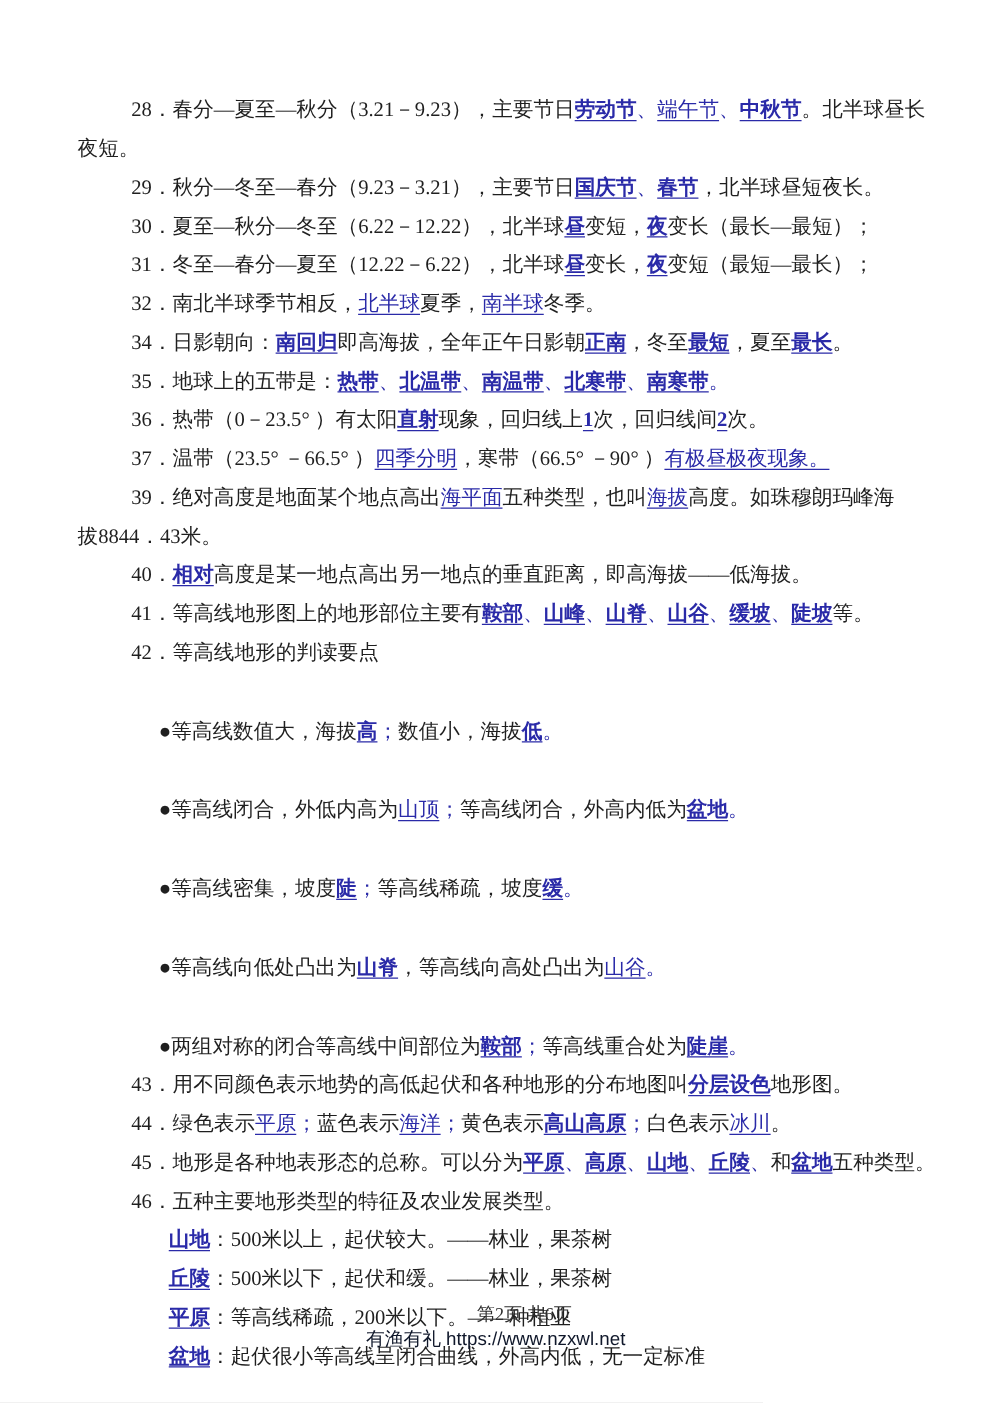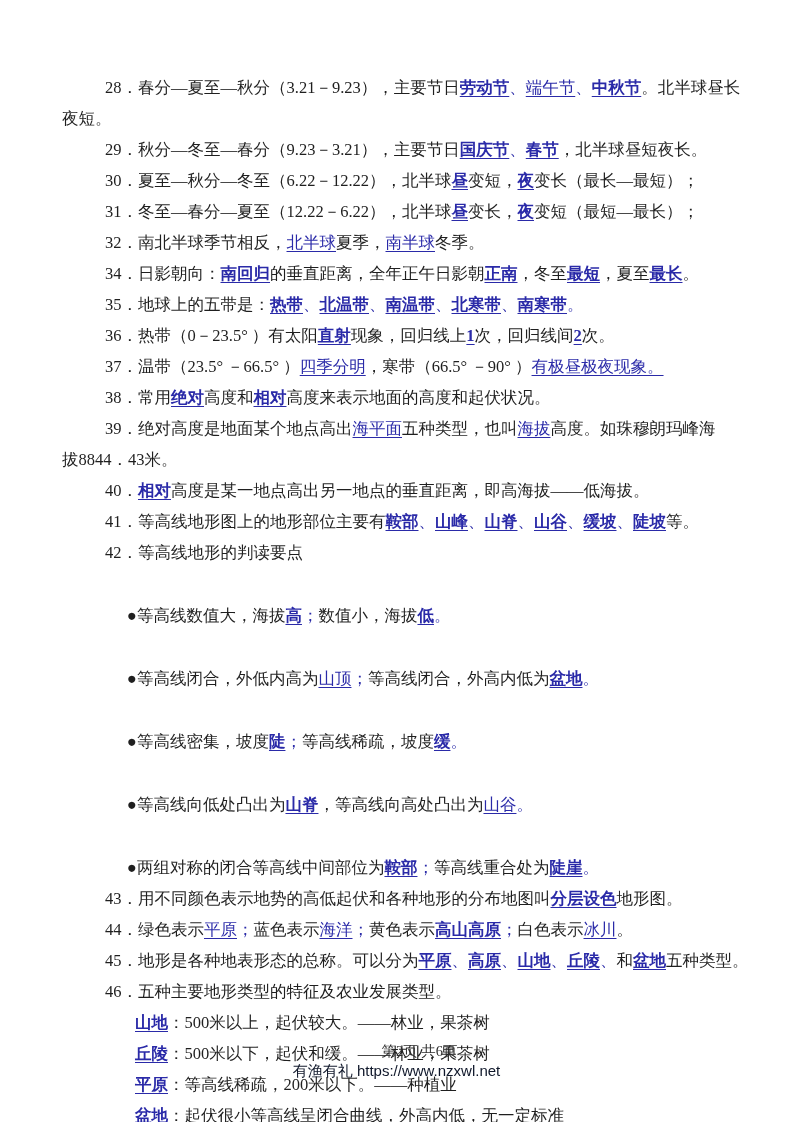--- a/index.html
+++ b/index.html
@@ -51,25 +51,24 @@
 
 <div class="page">
   <div class="doc-body">
 
   <div class="line ind-num"><span class="s0">28．春分—夏至—秋分（3.21－9.23），主要节日</span><span class="s1">劳动节</span><span class="s2">、</span><span class="s3">端午节</span><span class="s2">、</span><span class="s1">中秋节</span><span class="s0">。北半球昼长</span></div>
       <div class="line ind-cont"><span class="s0">夜短。</span></div>
       <div class="line ind-num"><span class="s0">29．秋分—冬至—春分（9.23－3.21），主要节日</span><span class="s1">国庆节</span><span class="s2">、</span><span class="s1">春节</span><span class="s0">，北半球昼短夜长。</span></div>
       <div class="line ind-num"><span class="s0">30．夏至—秋分—冬至（6.22－12.22），北半球</span><span class="s1">昼</span><span class="s0">变短，</span><span class="s1">夜</span><span class="s0">变长（最长—最短）；</span></div>
       <div class="line ind-num"><span class="s0">31．冬至—春分—夏至（12.22－6.22），北半球</span><span class="s1">昼</span><span class="s0">变长，</span><span class="s1">夜</span><span class="s0">变短（最短—最长）；</span></div>
       <div class="line ind-num"><span class="s0">32．南北半球季节相反，</span><span class="s3">北半球</span><span class="s0">夏季，</span><span class="s3">南半球</span><span class="s0">冬季。</span></div>
-      <div class="line ind-num"><span class="s0">34．日影朝向：</span><span class="s1">南回归</span><span class="s0">的垂直距离，全年正午日影朝</span><span class="s1">正南</span><span class="s0">，冬至</span><span class="s1">最短</span><span class="s0">，夏至</span><span class="s1">最长</span><span class="s0">。</span></div>
+      <div class="line ind-num"><span class="s0">34．日影朝向：</span><span class="s1">南回归</span><span class="s0">即高海拔，全年正午日影朝</span><span class="s1">正南</span><span class="s0">，冬至</span><span class="s1">最短</span><span class="s0">，夏至</span><span class="s1">最长</span><span class="s0">。</span></div>
       <div class="line ind-num"><span class="s0">35．地球上的五带是：</span><span class="s1">热带</span><span class="s2">、</span><span class="s1">北温带</span><span class="s2">、</span><span class="s1">南温带</span><span class="s2">、</span><span class="s1">北寒带</span><span class="s2">、</span><span class="s1">南寒带</span><span class="s2">。</span></div>
       <div class="line ind-num"><span class="s0">36．热带（0－23.5° ）有太阳</span><span class="s1">直射</span><span class="s0">现象，回归线上</span><span class="s1">1</span><span class="s0">次，回归线间</span><span class="s1">2</span><span class="s0">次。</span></div>
       <div class="line ind-num"><span class="s0">37．温带（23.5° －66.5° ）</span><span class="s3">四季分明</span><span class="s0">，寒带（66.5° －90° ）</span><span class="s3">有极昼极夜现象。</span></div>
-      <div class="line ind-num"><span class="s0">38．常用</span><span class="s1">绝对</span><span class="s0">高度和</span><span class="s1">相对</span><span class="s0">高度来表示地面的高度和起伏状况。</span></div>
       <div class="line ind-num"><span class="s0">39．绝对高度是地面某个地点高出</span><span class="s3">海平面</span><span class="s0">五种类型，也叫</span><span class="s3">海拔</span><span class="s0">高度。如珠穆朗玛峰海</span></div>
       <div class="line ind-cont"><span class="s0">拔8844．43米。</span></div>
       <div class="line ind-num"><span class="s0">40．</span><span class="s1">相对</span><span class="s0">高度是某一地点高出另一地点的垂直距离，即高海拔——低海拔。</span></div>
       <div class="line ind-num"><span class="s0">41．等高线地形图上的地形部位主要有</span><span class="s1">鞍部</span><span class="s2">、</span><span class="s1">山峰</span><span class="s2">、</span><span class="s1">山脊</span><span class="s2">、</span><span class="s1">山谷</span><span class="s2">、</span><span class="s1">缓坡</span><span class="s2">、</span><span class="s1">陡坡</span><span class="s0">等。</span></div>
       <div class="line ind-num"><span class="s0">42．等高线地形的判读要点</span></div>
       <div class="line ind-bullet"><span class="s0">●等高线数值大，海拔</span><span class="s1">高</span><span class="s2">；</span><span class="s0">数值小，海拔</span><span class="s1">低</span><span class="s2">。</span></div>
       <div class="line ind-bullet"><span class="s0">●等高线闭合，外低内高为</span><span class="s3">山顶</span><span class="s2">；</span><span class="s0">等高线闭合，外高内低为</span><span class="s1">盆地</span><span class="s2">。</span></div>
       <div class="line ind-bullet"><span class="s0">●等高线密集，坡度</span><span class="s1">陡</span><span class="s2">；</span><span class="s0">等高线稀疏，坡度</span><span class="s1">缓</span><span class="s2">。</span></div>
       <div class="line ind-bullet"><span class="s0">●等高线向低处凸出为</span><span class="s1">山脊</span><span class="s0">，等高线向高处凸出为</span><span class="s3">山谷</span><span class="s2">。</span></div>
       <div class="line ind-bullet"><span class="s0">●两组对称的闭合等高线中间部位为</span><span class="s1">鞍部</span><span class="s2">；</span><span class="s0">等高线重合处为</span><span class="s1">陡崖</span><span class="s2">。</span></div>

